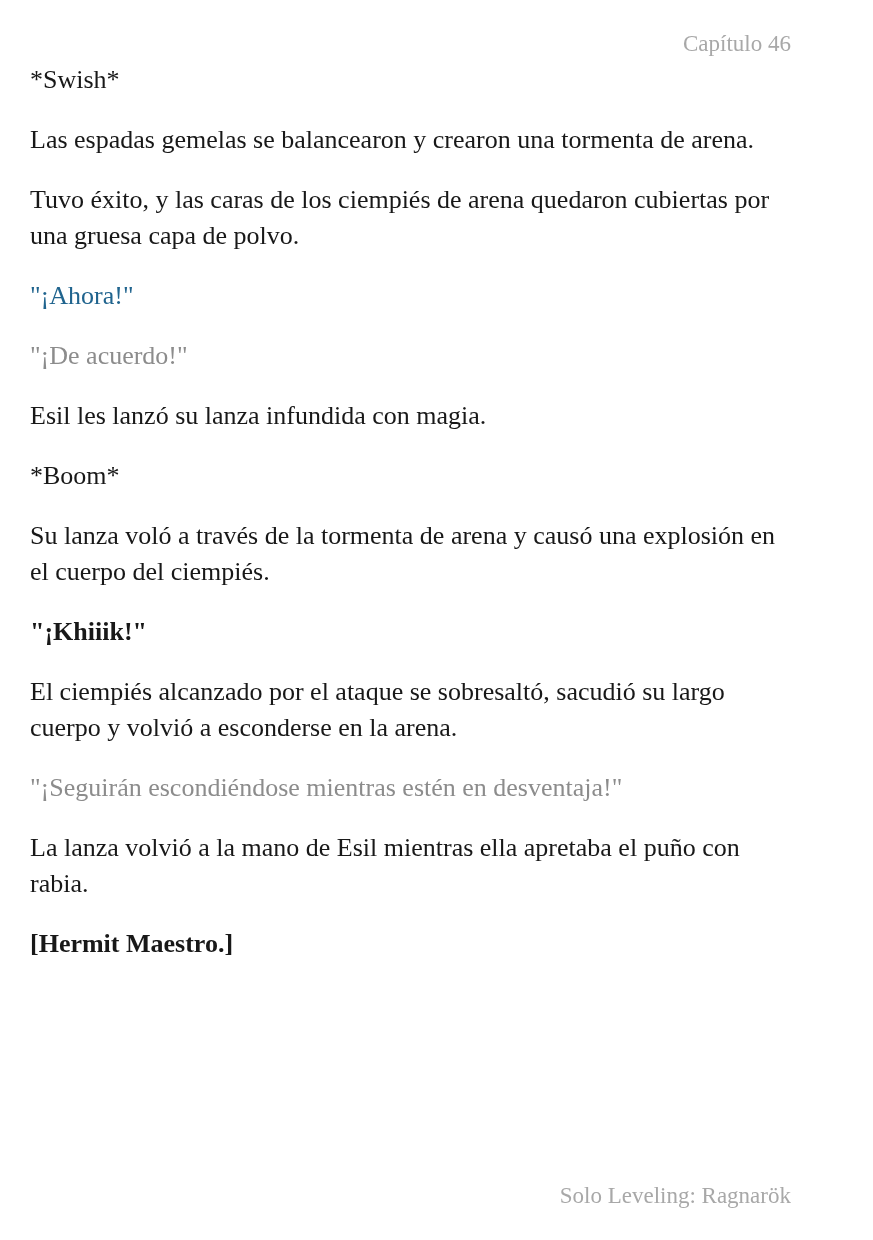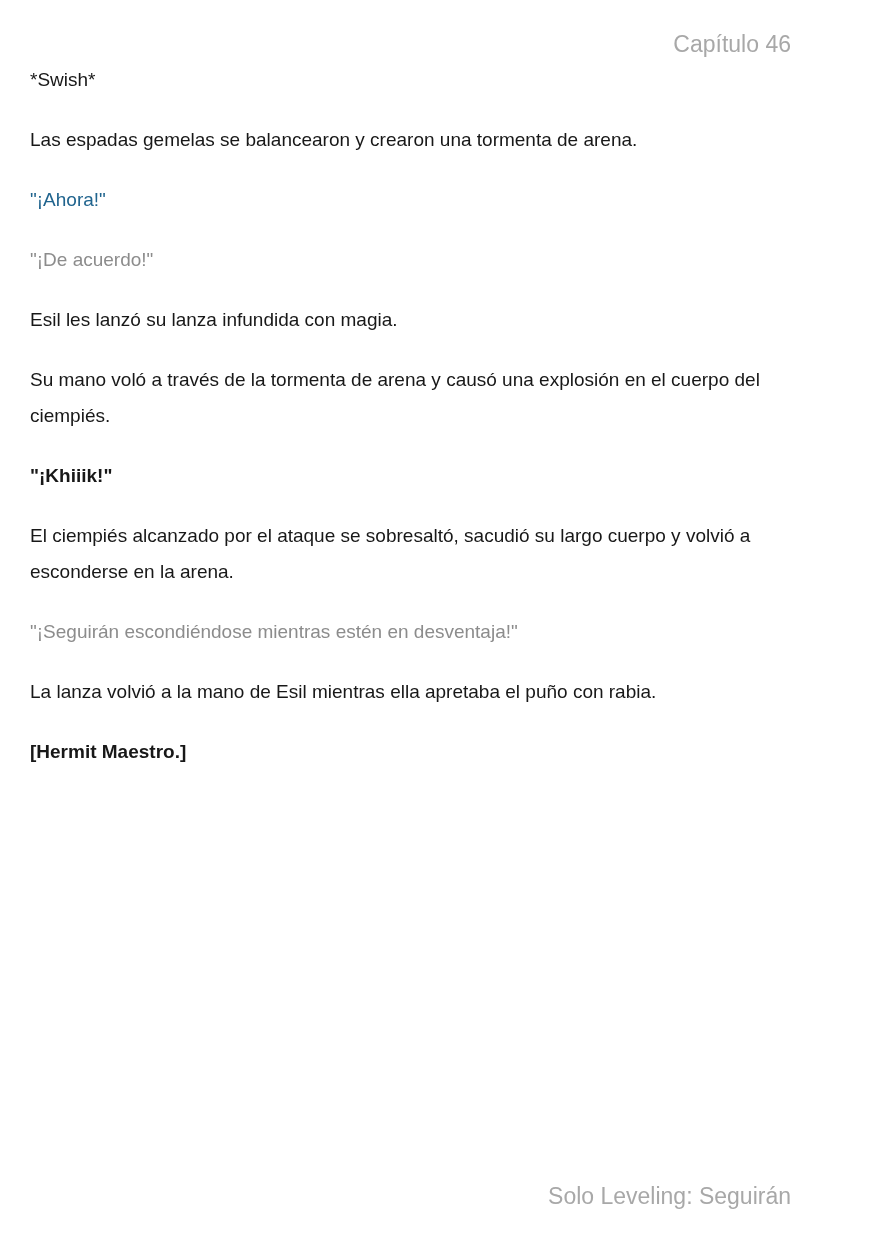--- a/index.html
+++ b/index.html
@@ -2,39 +2,39 @@
 <html><head>
 <meta charset="utf-8">
 <style>
   html, body { margin: 0; padding: 0; background: #ffffff; }
   .page {
     position: relative;
     width: 819px;
     height: 1240px;
     background: #ffffff;
     overflow: hidden;
-    font-family: Liberation Sans, sans-serif;
+    font-family: Liberation Serif, serif;
   }
   .chapter-header {
     position: absolute;
     top: 31px;
     right: 28px;
     font-size: 23px;
     line-height: 26px;
     color: #a8a8a8;
   }
   .content {
     position: absolute;
     top: 62px;
     left: 30px;
     right: 24px;
   }
   .para {
     margin: 0 0 24px 0;
-    font-size: 19px;
+    font-size: 26px;
     line-height: 36px;
     color: #181818;
     white-space: pre-wrap;
   }
   .para.dialogue-blue { color: #20648e; }
   .para.dialogue-gray { color: #8c8c8c; }
   .para.bold { font-weight: bold; }
   .comment-badge {
     position: absolute;
     left: 833px;
@@ -87,34 +87,36 @@
 </head>
 <body>
 
 <div class="page">
 
   <div class="chapter-header">Capítulo 46</div>
 
   <div class="content">
       <p class="para normal">*Swish*</p>
       <p class="para normal">Las espadas gemelas se balancearon y crearon una tormenta de arena.</p>
+      <p class="para normal">Tuvo éxito, y las caras de los ciempiés de arena quedaron cubiertas por una gruesa capa de polvo.</p>
       <p class="para dialogue-blue">"¡Ahora!"</p>
       <p class="para dialogue-gray">"¡De acuerdo!"</p>
       <p class="para normal">Esil les lanzó su lanza infundida con magia.</p>
-      <p class="para normal">Su mano voló a través de la tormenta de arena y causó una explosión en el cuerpo del ciempiés.</p>
+      <p class="para normal">*Boom*</p>
+      <p class="para normal">Su lanza voló a través de la tormenta de arena y causó una explosión en el cuerpo del ciempiés.</p>
       <p class="para bold">"¡Khiiik!"</p>
       <p class="para normal">El ciempiés alcanzado por el ataque se sobresaltó, sacudió su largo cuerpo y volvió a esconderse en la arena.</p>
       <p class="para dialogue-gray">"¡Seguirán escondiéndose mientras estén en desventaja!"</p>
       <p class="para normal">La lanza volvió a la mano de Esil mientras ella apretaba el puño con rabia.</p>
       <p class="para bold">[Hermit Maestro.]</p>
     </div>
 
   <div class="comment-badge">
     <span class="badge-ring"></span>
     <span class="badge-dot"></span>
     <span class="badge-count">5</span>
   </div>
 
   <div class="page-footer">
-    <span>Solo Leveling: Seguirán</span>
+    <span>Solo Leveling: Ragnarök</span>
   </div>
 
 </div>
 
 </body></html>

